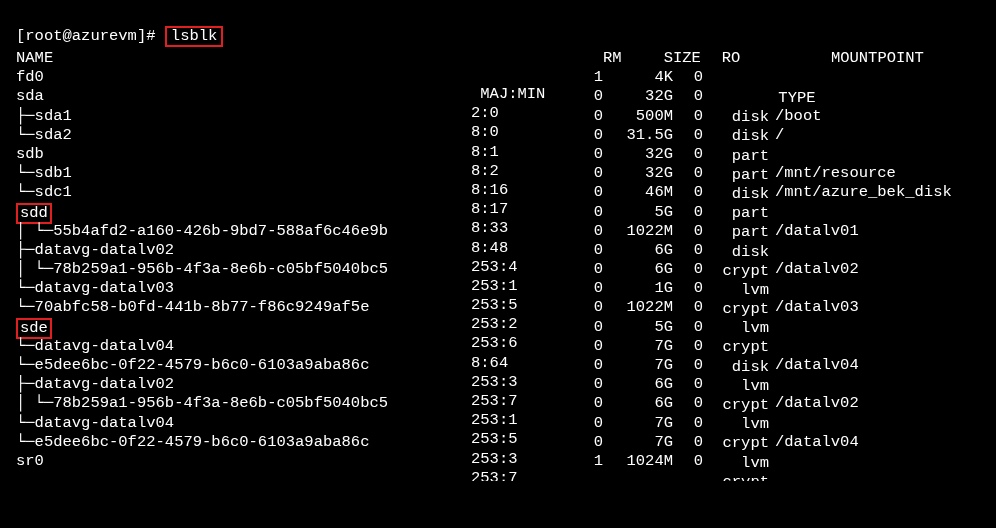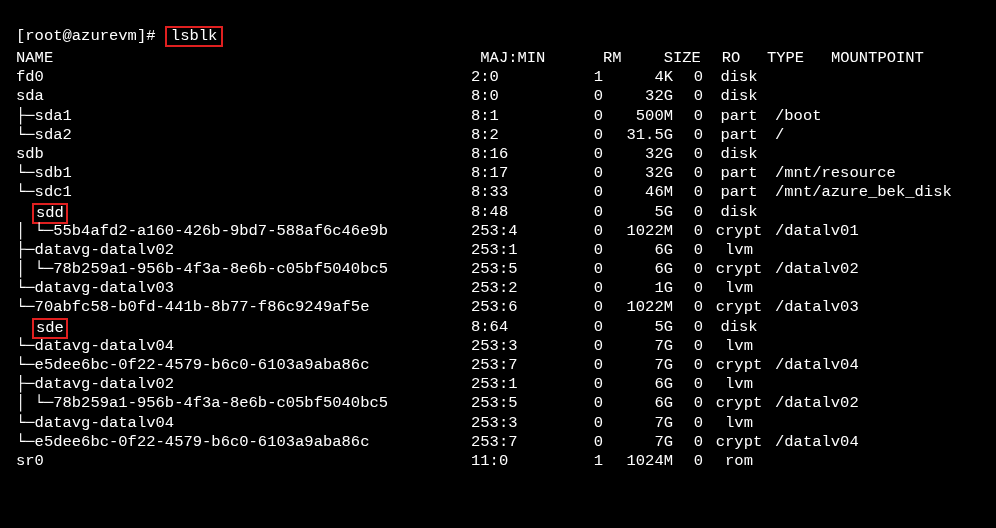--- a/index.html
+++ b/index.html
@@ -19,29 +19,28 @@
     border: 2px solid #e02020;
     padding: 0 4px;
     display: inline-block;
     line-height: 17px;
   }
   .hl {
     border: 2px solid #e02020;
     padding: 0 2px 0 2px;
     display:inline-block;
     line-height:17px;
-    margin-left:16px;
   }
   .row { display:block; height:19.2px; }
   .c-tree  { display:inline-block; width: 455px; vertical-align: top; }
-  .c-majmin{ display:inline-block; width: 70px;  text-align:left;  vertical-align: top;}
+  .c-majmin{ display:inline-block; width: 70px;  text-align:left;  vertical-align: top; margin-top: 36px;}
   .c-rm    { display:inline-block; width: 30px;  text-align:right; vertical-align: top; margin-left: 32px;}
   .c-size  { display:inline-block; width: 70px;  text-align:right; vertical-align: top;}
   .c-ro    { display:inline-block; width: 30px;  text-align:right; vertical-align: top;}
-  .c-type  { display:inline-block; width: 60px;  text-align:center; padding-left:6px; vertical-align: top;}
+  .c-type  { display:inline-block; width: 60px;  text-align:right; padding-left:6px; vertical-align: top; margin-top: 40px;}
   .c-mnt   { display:inline-block; vertical-align: top; padding-left:6px;}
 
   .hdr .c-majmin{ text-align:left; }
   .hdr .c-rm    { text-align:right; }
   .hdr .c-size  { text-align:right; }
   .hdr .c-ro    { text-align:right; }
 
   .tree-glyph { color:#fff; }
 </style>
 </head>

